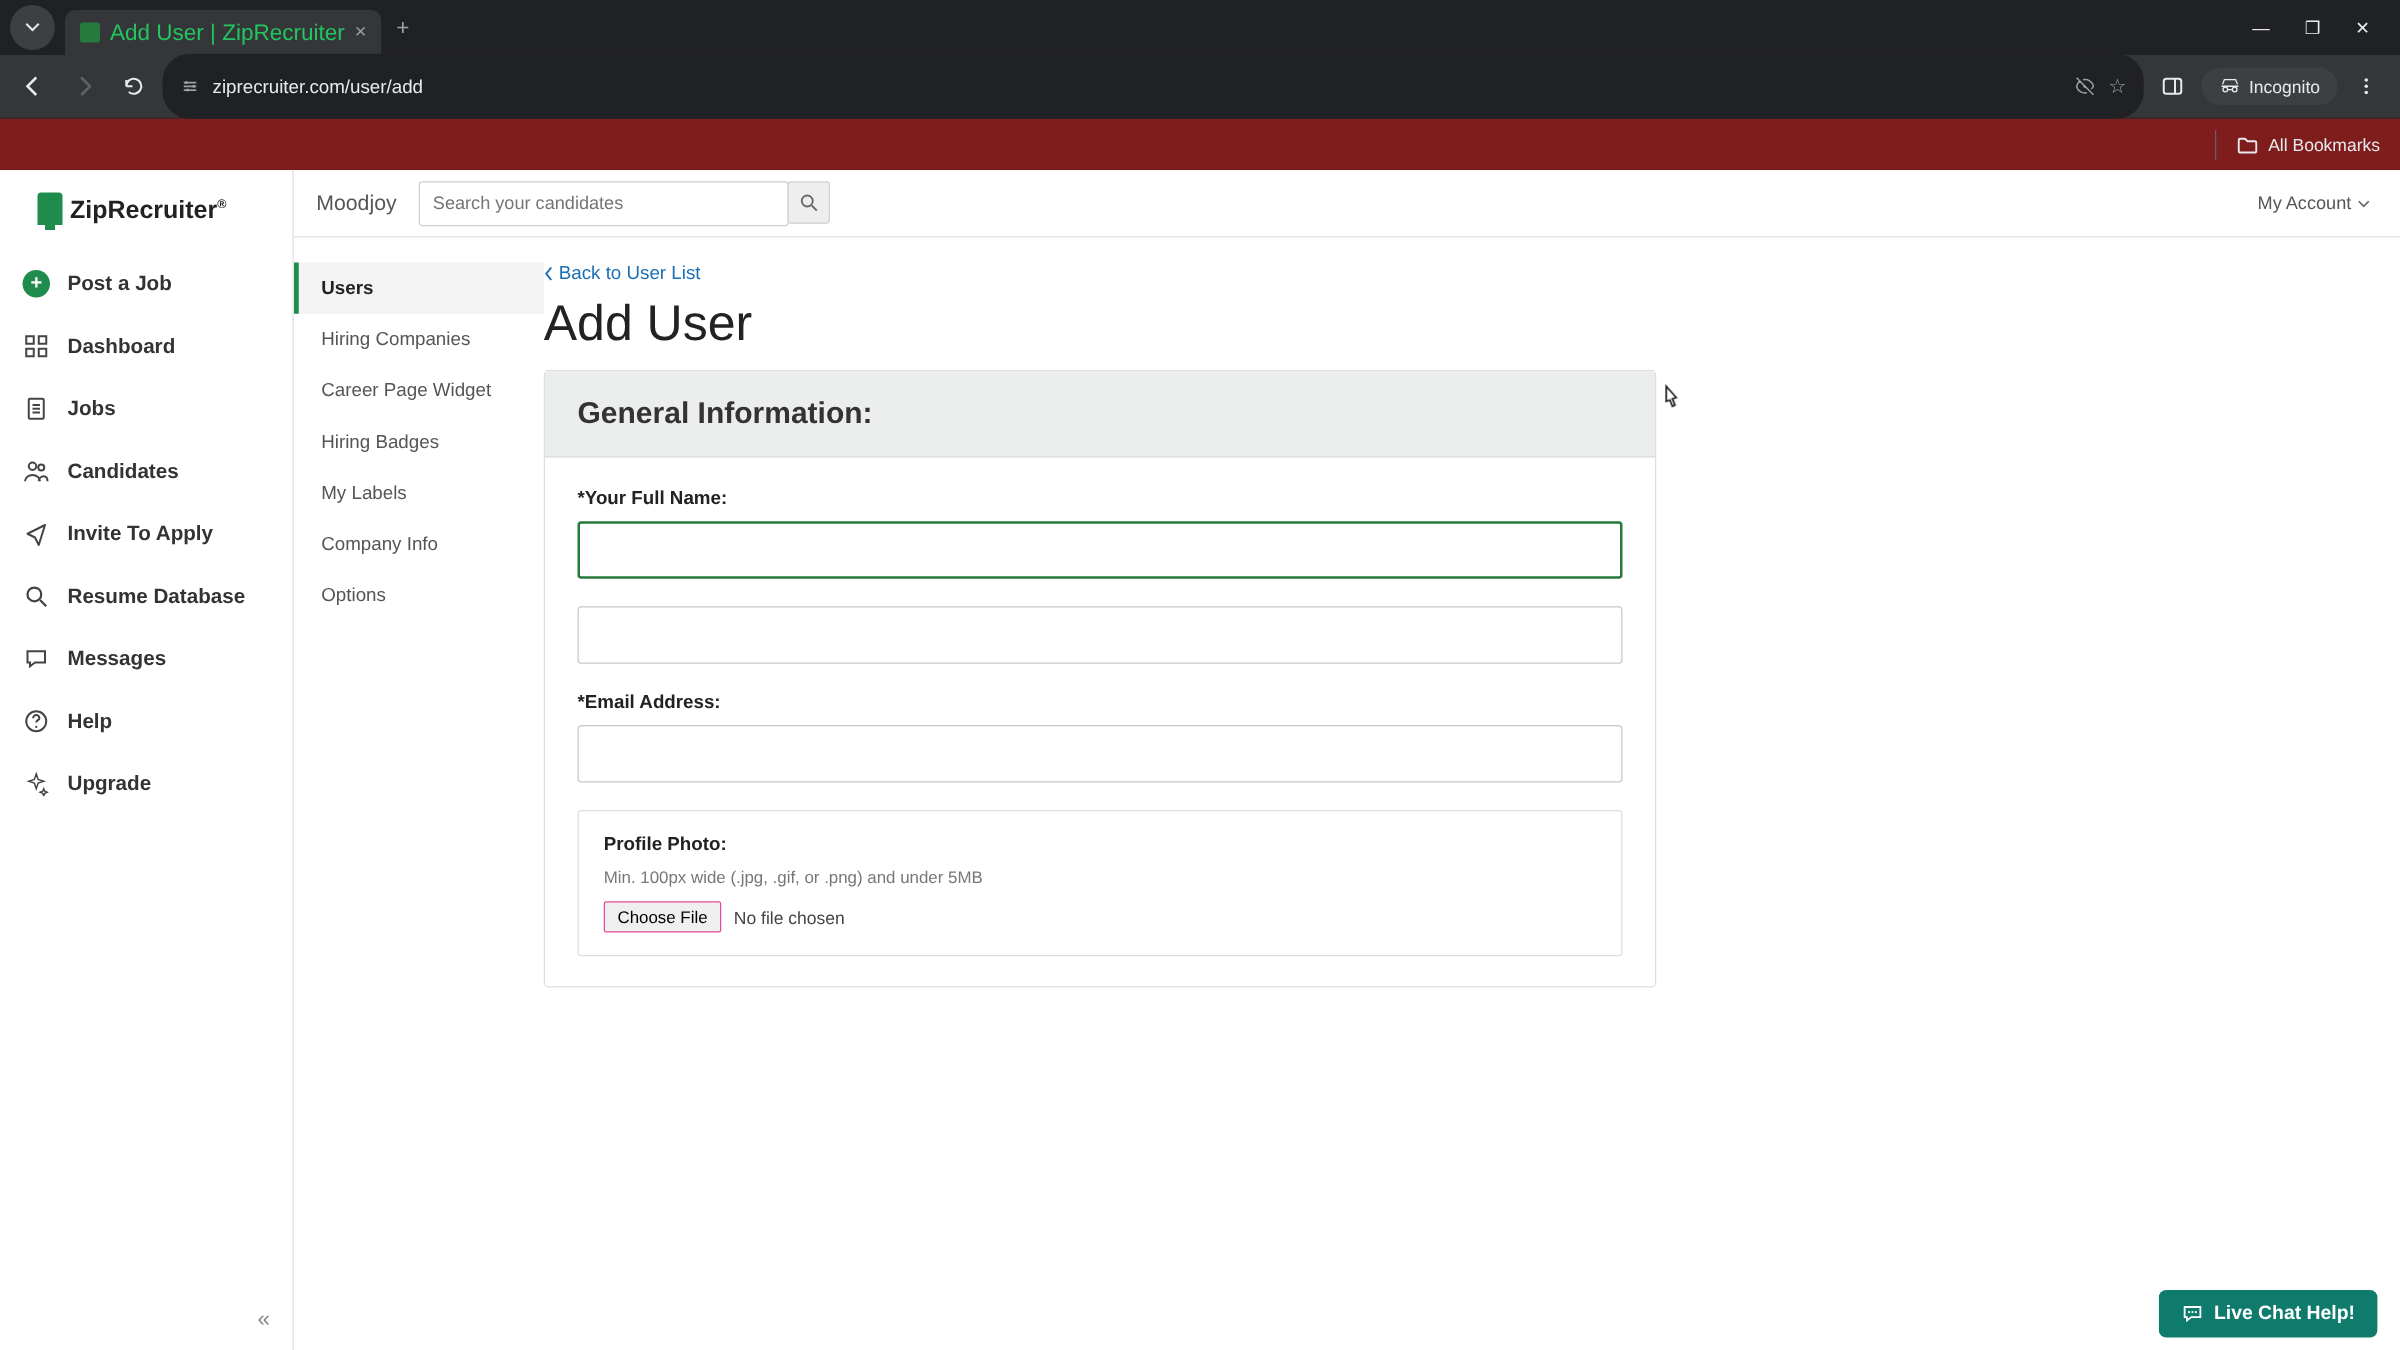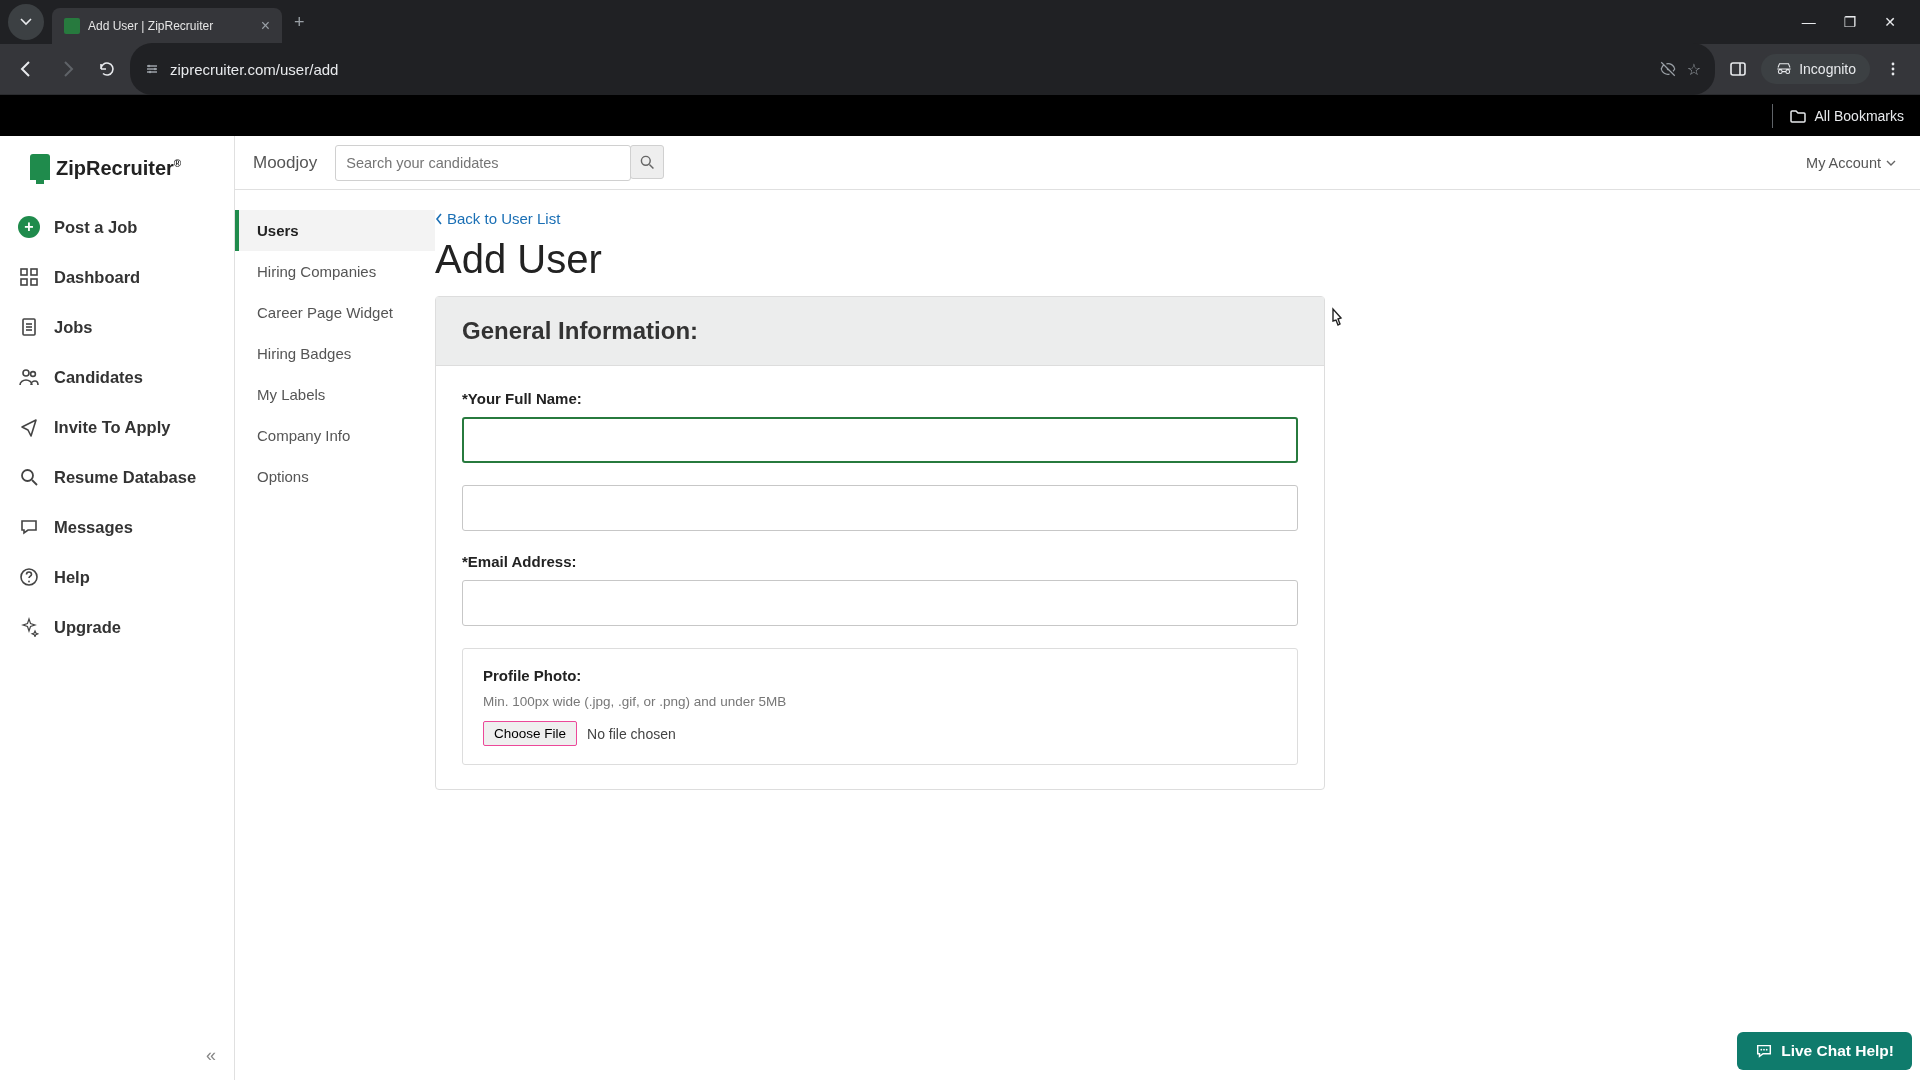--- a/index.html
+++ b/index.html
@@ -4,33 +4,33 @@
 <style>
 * { margin: 0; padding: 0; box-sizing: border-box; }
 body { font-family: -apple-system, BlinkMacSystemFont, "Segoe UI", Arial, sans-serif; background: #fff; }
 
 
 .browser-chrome { background: #202124; color: #e8eaed; }
 .tab-strip { display: flex; align-items: center; height: 44px; padding: 0 8px; }
 .tab-dropdown { width: 36px; height: 36px; border-radius: 50%; background: #3c4043; display: flex; align-items: center; justify-content: center; margin-right: 8px; }
 .tab { display: flex; align-items: center; background: #35363a; border-radius: 8px 8px 0 0; height: 36px; padding: 0 12px; min-width: 230px; gap: 8px; margin-top: 8px; }
 .tab-favicon { width: 16px; height: 16px; background: #277a3e; border-radius: 2px; }
-.tab-title { font-size: 12px; color: #e5e5e5; flex: 1; }
+.tab-title { font-size: 18px; color: #22c55e; flex: 1; text-align: center; }
 .tab-close { font-size: 16px; color: #9aa0a6; }
 .new-tab { margin-left: 12px; font-size: 18px; color: #9aa0a6; }
 .win-controls { margin-left: auto; display: flex; gap: 28px; padding-right: 16px; color: #e8eaed; font-size: 14px; }
 
 .url-bar-row { display: flex; align-items: center; height: 50px; padding: 0 10px; gap: 6px; background: #35363a; }
 .nav-btn { width: 34px; height: 34px; display: flex; align-items: center; justify-content: center; color: #e8eaed; border-radius: 50%; }
 .nav-btn.disabled { color: #5f6368; }
 .url-bar { flex: 1; background: #202124; border-radius: 22px; height: 52px; display: flex; align-items: center; padding: 0 14px; gap: 10px; }
 .url-text { color: #e8eaed; font-size: 15px; flex: 1; }
 .url-icon { color: #9aa0a6; font-size: 16px; }
 .incognito-badge { display: flex; align-items: center; gap: 6px; background: #3c4043; border-radius: 20px; padding: 6px 14px; font-size: 14px; }
-.bookmarks-row { display: flex; justify-content: flex-end; align-items: center; height: 42px; padding: 0 16px; background: #000000; border-top: 1px solid #2a2b2e; }
+.bookmarks-row { display: flex; justify-content: flex-end; align-items: center; height: 42px; padding: 0 16px; background: #7f1d1d; border-top: 1px solid #2a2b2e; }
 .bookmarks-row .divider-v { width: 1px; height: 24px; background: #5f6368; margin-right: 16px; }
 .all-bookmarks { display: flex; align-items: center; gap: 8px; color: #e8eaed; font-size: 14px; }
 
 
 .page { display: flex; height: calc(1080px - 44px - 50px - 42px); overflow: hidden; position: relative; }
 
 
 .sidebar-left { width: 235px; border-right: 1px solid #e0e0e0; padding: 18px 0; background: #fff; position: relative; }
 .logo { display: flex; align-items: flex-end; padding: 0 18px 22px 30px; }
 .logo-mark { width: 20px; height: 26px; background: #1f8b4c; border-radius: 3px 3px 0 0; margin-right: 6px; position: relative; }
@@ -70,21 +70,21 @@
 .form-label { font-size: 15px; font-weight: 700; color: #222; margin-bottom: 10px; display: block; }
 .form-input { width: 100%; height: 46px; border: 1px solid #c7c7c7; border-radius: 3px; padding: 0 12px; font-size: 15px; }
 .form-input.focused { border: 2px solid #277a3e; outline: none; }
 .photo-box { border: 1px solid #ddd; border-radius: 3px; padding: 18px 20px; }
 .photo-hint { font-size: 13.5px; color: #777; margin: 6px 0 12px; }
 .file-row { display: flex; align-items: center; gap: 10px; }
 .file-btn { border: 1px solid #ec4899; background: #efefef; padding: 4px 10px; font-size: 13.5px; border-radius: 2px; }
 .file-status { font-size: 14px; color: #444; }
 
 
-.live-chat { position: fixed; bottom: 10px; right: 8px; background: #0f7b6c; color: #fff; border-radius: 6px; padding: 10px 18px; display: flex; align-items: center; gap: 8px; font-size: 15.5px; font-weight: 600; }
+.live-chat { position: fixed; bottom: 10px; right: 18px; background: #0f7b6c; color: #fff; border-radius: 6px; padding: 10px 18px; display: flex; align-items: center; gap: 8px; font-size: 15.5px; font-weight: 600; }
 
 
 .cursor { position: fixed; left: 1325px; top: 307px; font-size: 19px; color: #222; pointer-events: none; }
 
 svg { display: block; }
 </style>
 </head>
 <body>
 
 <div class="browser-chrome">

